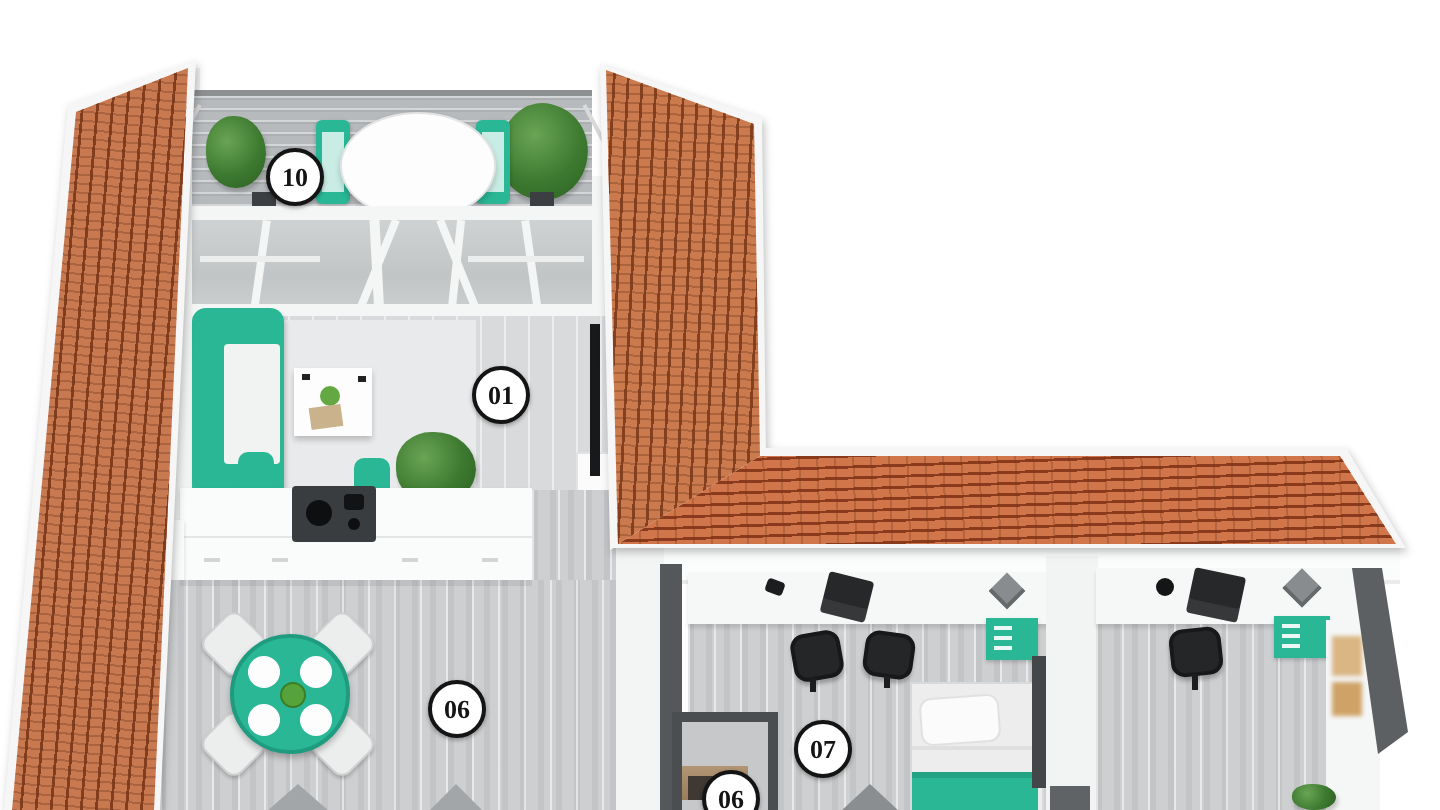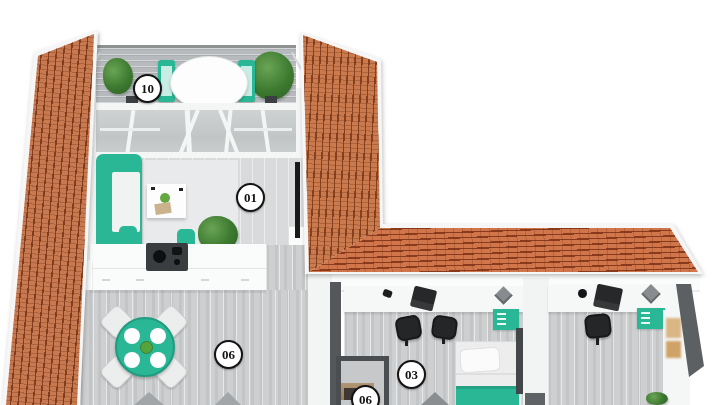--- a/index.html
+++ b/index.html
@@ -200,16 +200,16 @@
   <div class="roofwrap abs" style="left:0;top:0;width:720px;height:405px;pointer-events:none;">
     <div class="abs" style="left:0;top:0;width:720px;height:405px;background:#f6f6f6;clip-path:polygon(377px 224px,673px 224px,703px 274px,306px 274px);"></div>
     <div class="abs" style="left:0;top:0;width:720px;height:405px;background:#f6f6f6;clip-path:polygon(300px 32px,381px 59px,383px 229px,305px 275px);"></div>
     <div class="abs tiles-row" style="left:0;top:0;width:720px;height:405px;clip-path:polygon(380px 228px,670px 228px,698px 272px,309px 272px);"></div>
     <div class="abs tiles-col" style="left:0;top:0;width:720px;height:405px;clip-path:polygon(303px 35px,377px 62px,380px 228px,309px 272px);"></div>
   </div>
 
   <div class="marker" style="left:133px;top:74px;">10</div>
   <div class="marker" style="left:236px;top:183px;">01</div>
   <div class="marker" style="left:214px;top:340px;">06</div>
-  <div class="marker" style="left:397px;top:360px;">03</div>
+  <div class="marker" style="left:397px;top:360px;">07</div>
   <div class="marker" style="left:351px;top:385px;">06</div>
 
 </div>
 
 </body></html>

